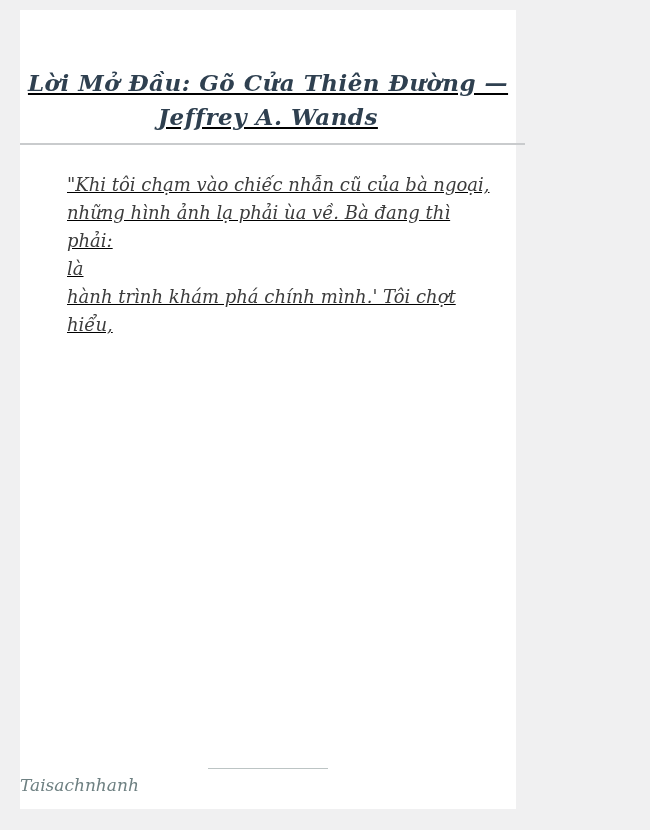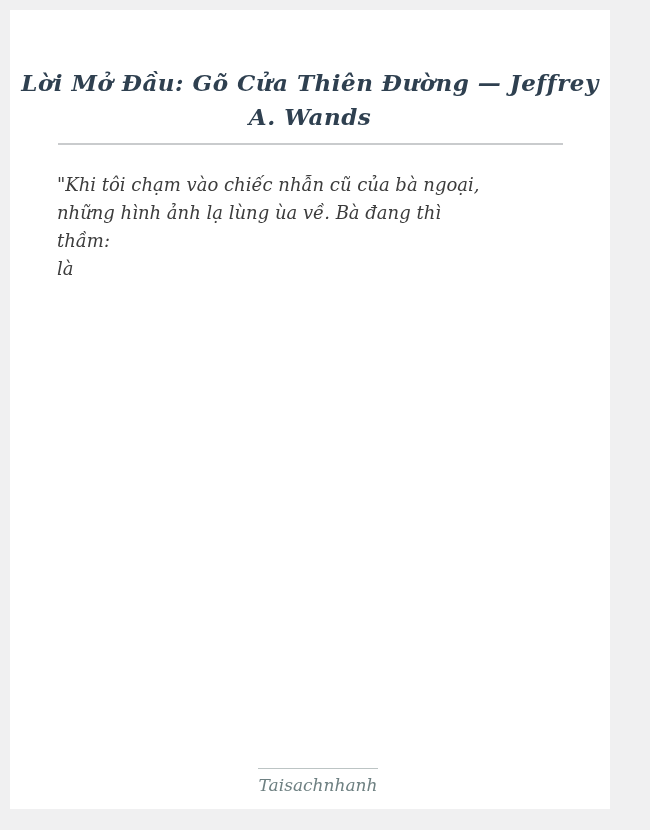--- a/index.html
+++ b/index.html
@@ -17,24 +17,25 @@
     font-family: "DejaVu Serif", serif;
   }
   .canvas {
     position: relative;
     width: 650px; height: 830px;
     background: var(--c-canvas-bg);
     overflow: hidden;
   }
   .page {
     position: absolute;
-    left: 10px; top: 10px;
-    width: 600px; height: 799px;
+    left: 20px; top: 10px;
+    width: 496px; height: 799px;
     background: var(--c-page-bg);
     padding-top: 56px;
+    text-decoration: underline;
   }
   .title {
     font-size: 23px;
     line-height: 34px;
     font-weight: bold;
     font-style: italic;
     text-align: center;
     color: var(--c-title);
     letter-spacing: 0.5px;
   }
@@ -50,22 +51,20 @@
   .quote-line {
     font-size: 18px;
     line-height: 28px;
     font-style: italic;
     color: var(--c-body-text);
     white-space: nowrap;
   }
   .footer {
     position: absolute;
     left: 0; right: 0; bottom: 14px;
-    text-align: center;
-    padding-left: 16px;
   }
   .footer-divider {
     width: 120px;
     margin: 0 auto 6px auto;
     border-top: 1px solid var(--c-footer-divider);
   }
   .footer-brand {
     font-size: 17px;
     line-height: 20px;
     font-style: italic;
@@ -77,23 +76,25 @@
 
 <div class="canvas">
   <div class="page">
 
     <h1 class="title">Lời Mở Đầu: Gõ Cửa Thiên Đường — Jeffrey A. Wands</h1>
 
     <div class="title-divider"></div>
 
     <div class="quote">
         <div class="quote-line">"Khi tôi chạm vào chiếc nhẫn cũ của bà ngoại,</div>
-        <div class="quote-line">những hình ảnh lạ lùng ùa về. Bà đang thì</div>
-        <div class="quote-line">thầm:</div>
+        <div class="quote-line">những hình ảnh lạ phải ùa về. Bà đang thì</div>
+        <div class="quote-line">phải:</div>
         <div class="quote-line">là</div>
+        <div class="quote-line">hành trình khám phá chính mình.' Tôi chợt</div>
+        <div class="quote-line">hiểu,</div>
       </div>
 
     <div class="footer">
       <div class="footer-divider"></div>
       <div class="footer-brand">Taisachnhanh</div>
     </div>
 
   </div>
 </div>
 

